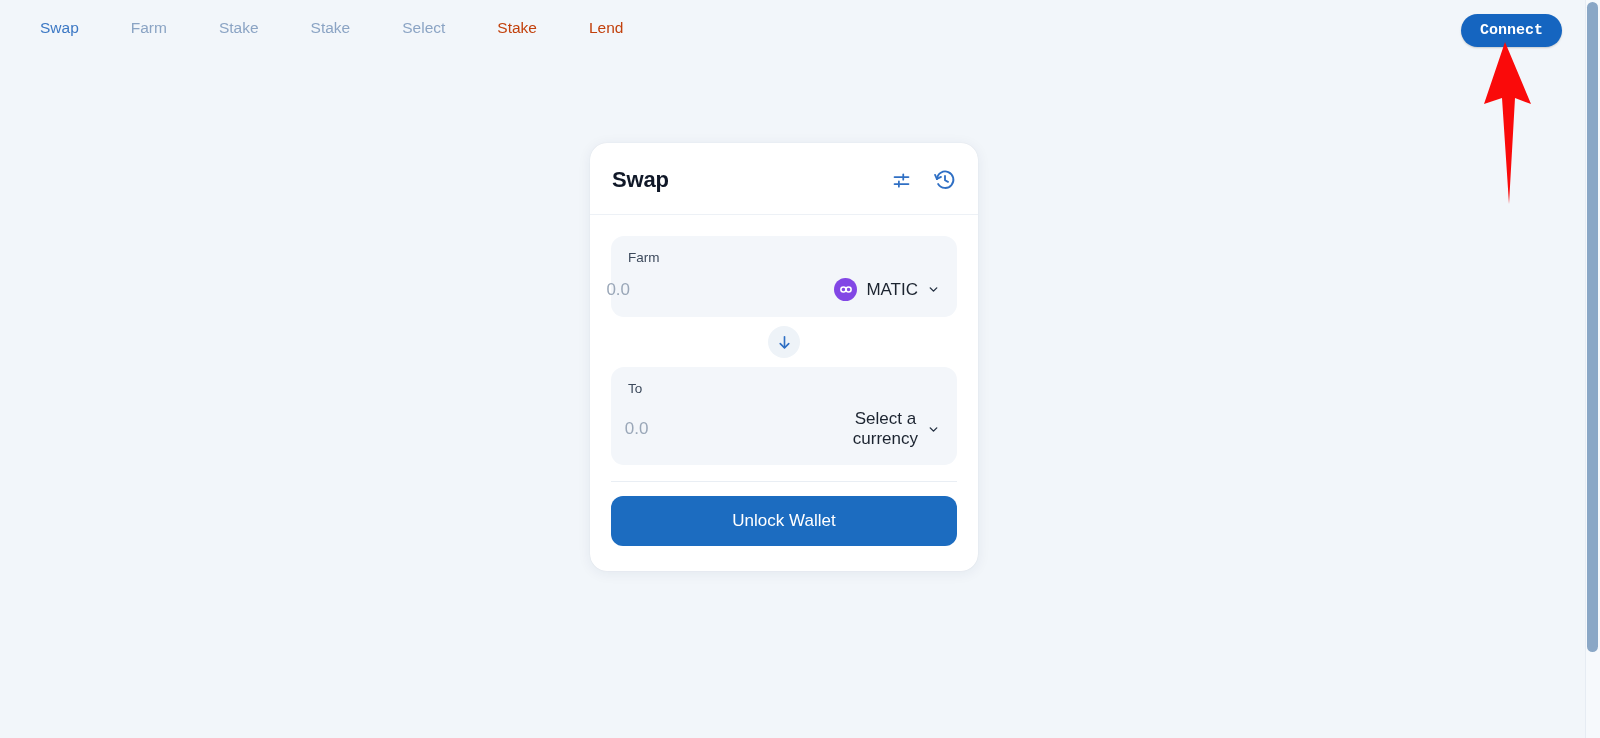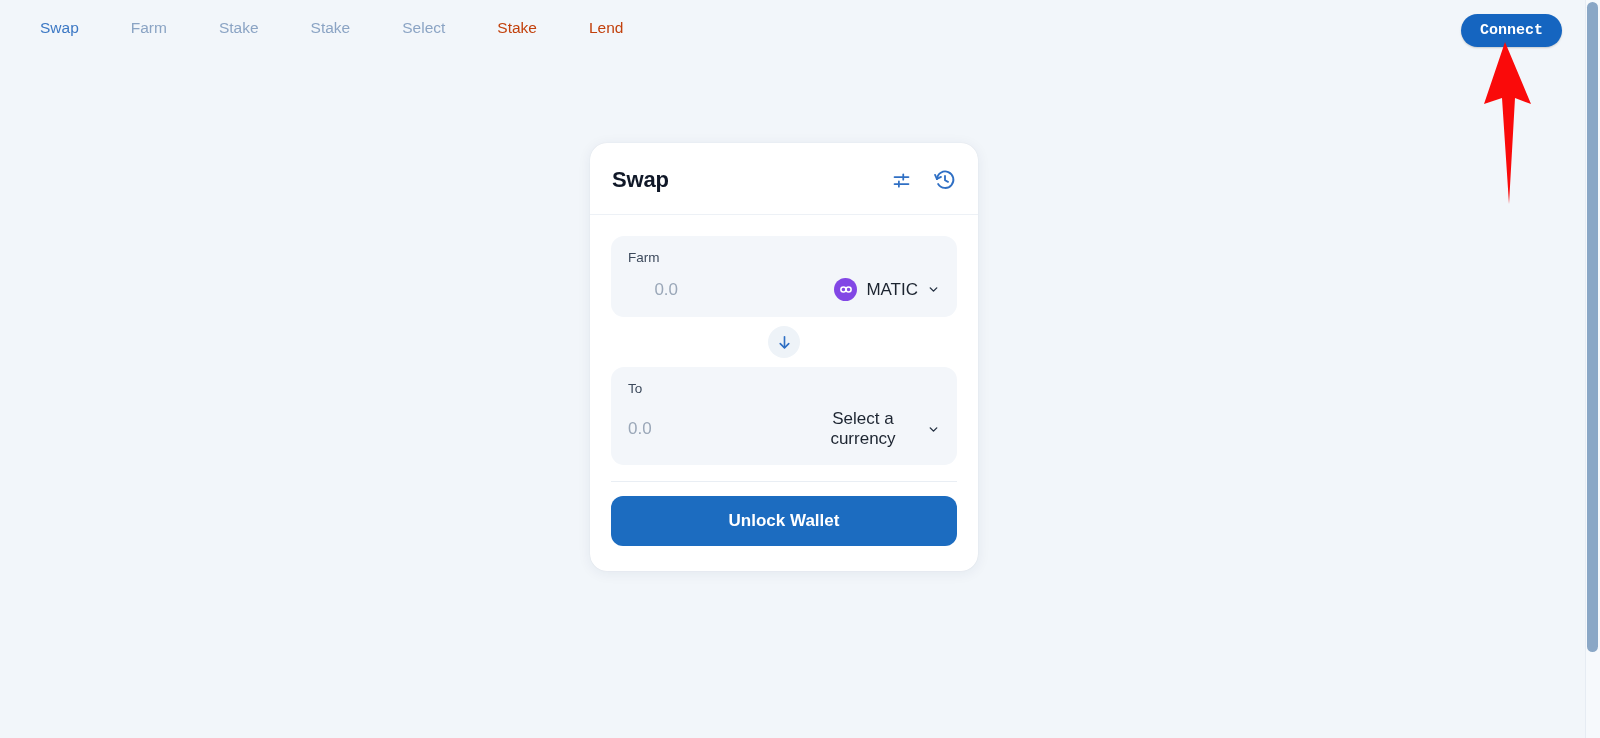--- a/index.html
+++ b/index.html
@@ -162,20 +162,21 @@
   .amount-input::placeholder { color: #9aa7b8; }
   .currency-select {
     display: flex;
     align-items: center;
     gap: 9px;
     cursor: pointer;
     background: none;
     border: none;
     padding: 0;
     font-family: "Liberation Sans", sans-serif;
+    margin-left: 48px;
   }
   .currency-name {
     font-size: 17px;
     color: #1c2430;
   }
   .token-logo {
     width: 23px;
     height: 23px;
     border-radius: 50%;
     background: #8247e5;
@@ -213,21 +214,21 @@
 
   #unlock-wallet-button {
     display: block;
     width: 100%;
     background: #1c6cc0;
     color: #ffffff;
     border: none;
     border-radius: 12px;
     padding: 15px 0;
     font-size: 17px;
-    font-weight: 700;
+    font-weight: 400;
     cursor: pointer;
     font-family: "Liberation Sans", sans-serif;
   }
 
   
   #annotation-arrow {
     position: absolute;
     left: 1477px;
     top: 42px;
     width: 56px;

